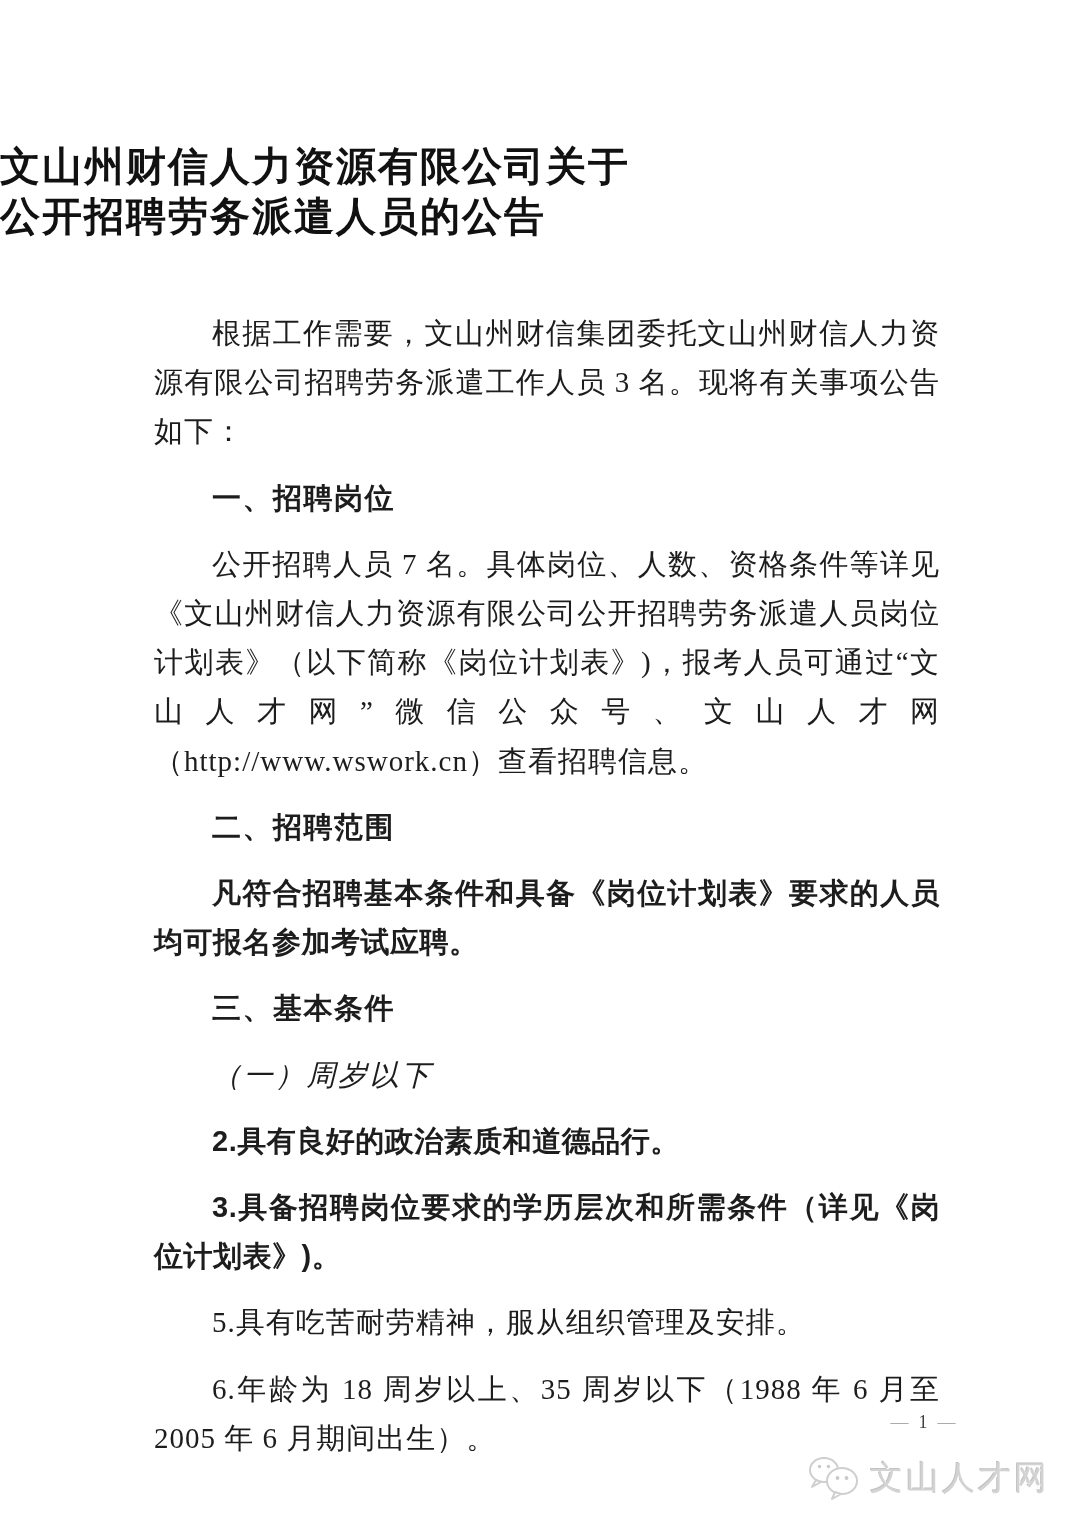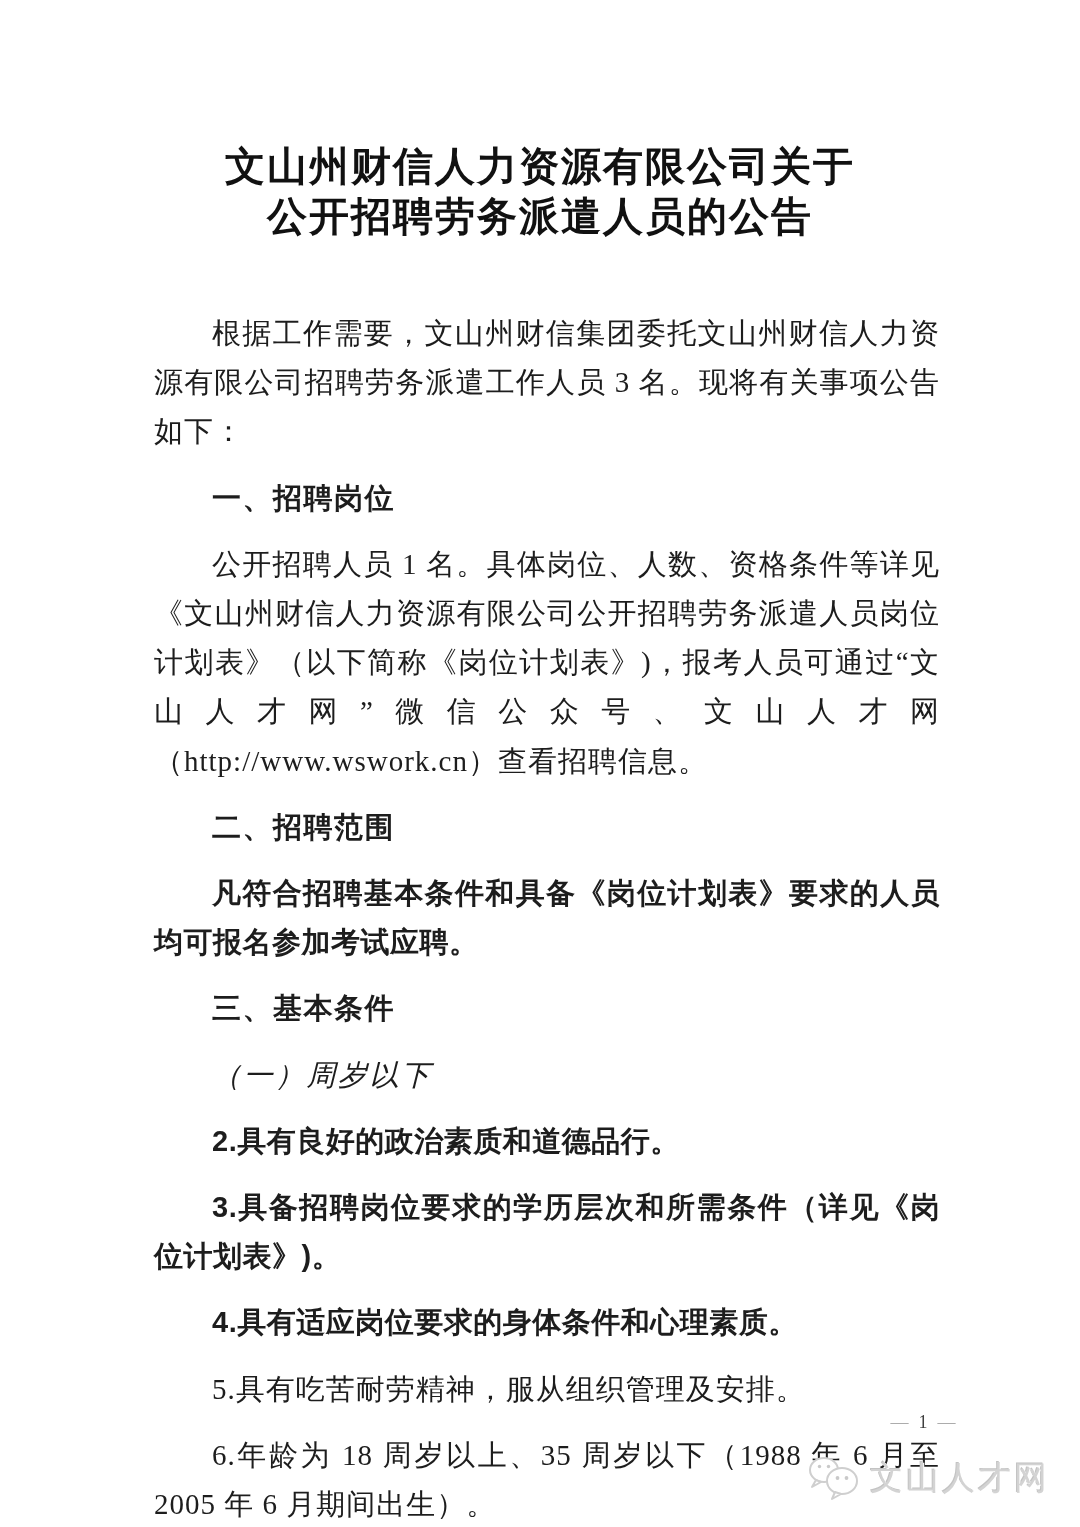--- a/index.html
+++ b/index.html
@@ -11,21 +11,20 @@
     overflow: hidden;
     color: #1d1d1d;
     font-family: "Liberation Serif", "DejaVu Serif", serif;
   }
   .doc-title {
     position: absolute;
     top: 142px;
     left: 0;
     width: 100%;
     margin: 0;
-    text-align: center;
     font-family: "Liberation Serif", "DejaVu Serif", serif;
     font-weight: 700;
     font-size: 40px;
     line-height: 50px;
     letter-spacing: 2px;
     color: #111111;
   }
   .doc-title .tline { display: block; }
   .doc-body {
     position: absolute;
@@ -94,28 +93,27 @@
 <div class="page">
 
   <h1 class="doc-title">
     <span class="tline">文山州财信人力资源有限公司关于</span>
     <span class="tline">公开招聘劳务派遣人员的公告</span>
   </h1>
 
   <div class="doc-body">
     <p class="para style-serif">根据工作需要，文山州财信集团委托文山州财信人力资源有限公司招聘劳务派遣工作人员 3 名。现将有关事项公告如下：</p>
     <p class="para style-heading">一、招聘岗位</p>
-    <p class="para style-serif">公开招聘人员 1 名。具体岗位、人数、资格条件等详见《文山州财信人力资源有限公司公开招聘劳务派遣人员岗位计划表》（以下简称《岗位计划表》)，报考人员可通过“文山人才网”微信公众号、文山人才网（http://www.wswork.cn）查看招聘信息。</p>
+    <p class="para style-serif">公开招聘人员 7 名。具体岗位、人数、资格条件等详见《文山州财信人力资源有限公司公开招聘劳务派遣人员岗位计划表》（以下简称《岗位计划表》)，报考人员可通过“文山人才网”微信公众号、文山人才网（http://www.wswork.cn）查看招聘信息。</p>
     <p class="para style-heading">二、招聘范围</p>
     <p class="para style-sans">凡符合招聘基本条件和具备《岗位计划表》要求的人员均可报名参加考试应聘。</p>
     <p class="para style-heading">三、基本条件</p>
     <p class="para style-kaiti">（一）周岁以下</p>
     <p class="para style-sans">2.具有良好的政治素质和道德品行。</p>
     <p class="para style-sans">3.具备招聘岗位要求的学历层次和所需条件（详见《岗位计划表》)。</p>
-    <p class="para style-sans">4.具有适应岗位要求的身体条件和心理素质。</p>
     <p class="para style-serif">5.具有吃苦耐劳精神，服从组织管理及安排。</p>
     <p class="para style-serif">6.年龄为 18 周岁以上、35 周岁以下（1988 年 6 月至 2005 年 6 月期间出生）。</p>
   </div>
 
   <div class="page-number">
     <span class="dash">—</span><span class="num">1</span><span class="dash">—</span>
   </div>
 
   <div class="watermark">
     <span>

